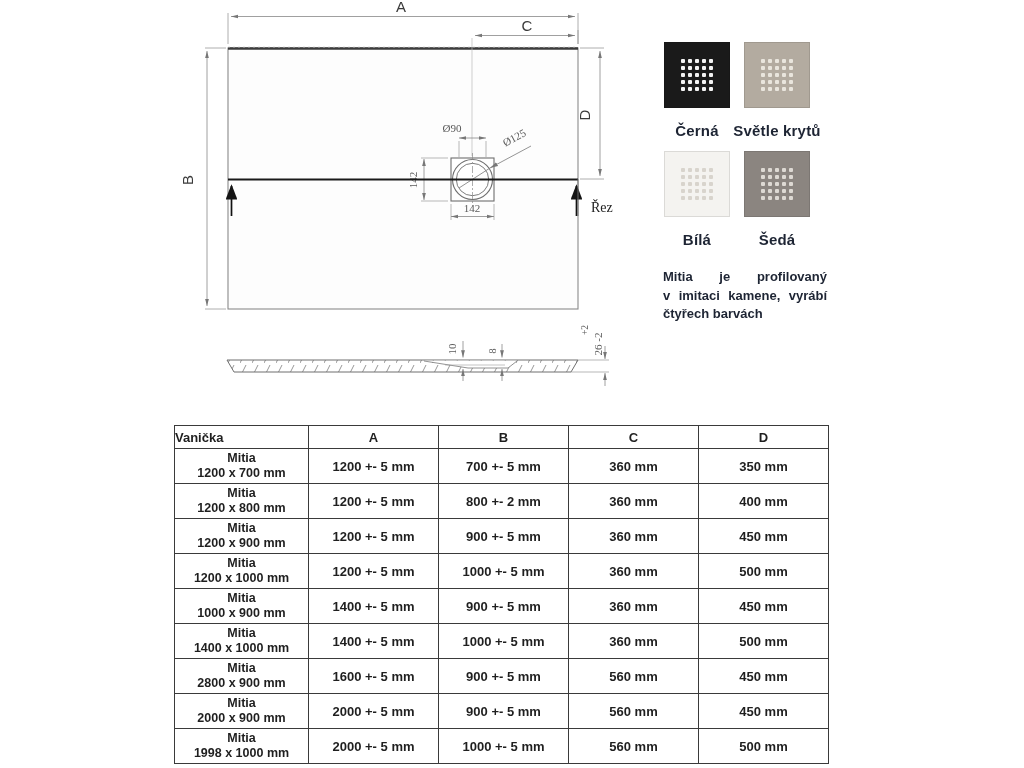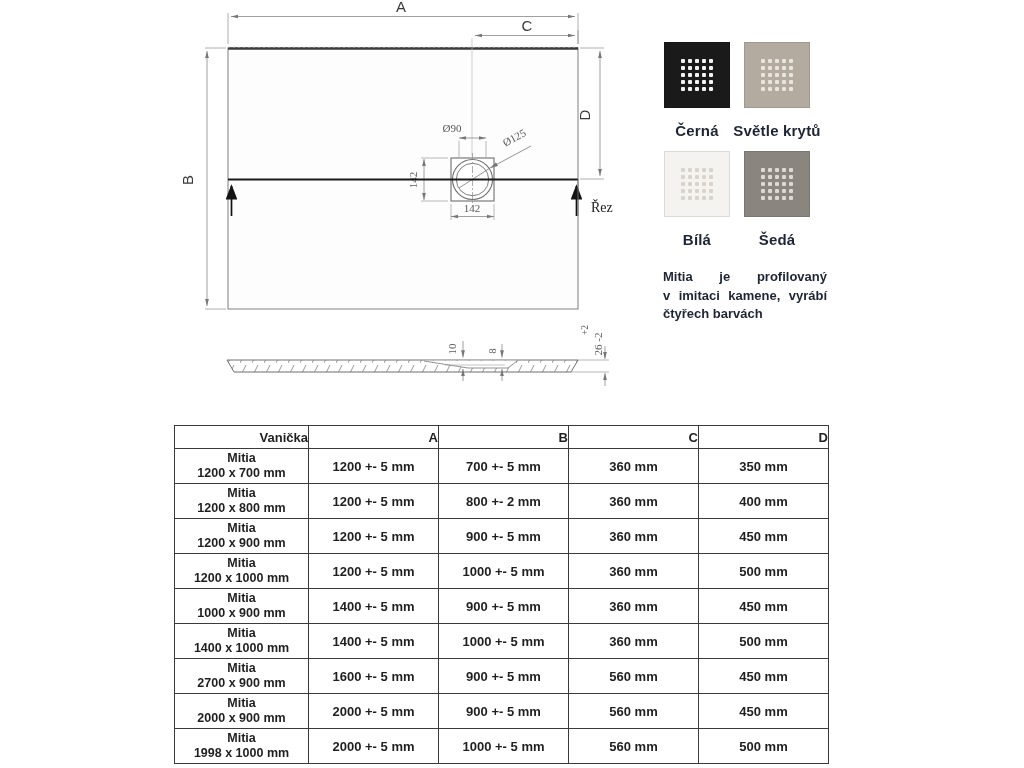--- a/index.html
+++ b/index.html
@@ -28,21 +28,21 @@
   .desc{position:absolute;left:663px;top:268px;width:164px;
         font-size:13px;font-weight:700;color:#1d2433;line-height:18.5px;}
   .desc div{text-align:justify;text-align-last:justify;}
   .desc div:last-child{text-align-last:left;}
 
   
   .spec-table{position:absolute;left:174px;top:425px;border-collapse:collapse;
         table-layout:fixed;width:654px;font-size:13px;color:#1f1f1f;}
   .spec-table th,.spec-table td{border:1px solid #3a3a3a;font-weight:700;
         padding:0;box-sizing:border-box;}
-  .spec-table thead th{height:23px;text-align:right;}
+  .spec-table thead th{height:23px;}
   .spec-table tbody td{height:35px;text-align:center;vertical-align:middle;}
   .th-name,.td-name{text-align:left;padding-left:8px;}
   .td-name{font-size:12.5px;line-height:15px;padding-top:2px;padding-bottom:2px;}
 </style>
 </head>
 <body>
 
 <div id="page">
 
   <svg id="drawing" width="648" height="418" viewBox="0 0 648 418">
@@ -359,21 +359,21 @@
             <div>1400 x 1000 mm</div>
           </td>
         <td>1400 +- 5 mm</td>
         <td>1000 +- 5 mm</td>
         <td>360 mm</td>
         <td>500 mm</td>
       </tr>
       <tr>
         <td class="td-name">
             <div>Mitia</div>
-            <div>2700 x 900 mm</div>
+            <div>2800 x 900 mm</div>
           </td>
         <td>1600 +- 5 mm</td>
         <td>900 +- 5 mm</td>
         <td>560 mm</td>
         <td>450 mm</td>
       </tr>
       <tr>
         <td class="td-name">
             <div>Mitia</div>
             <div>2000 x 900 mm</div>

